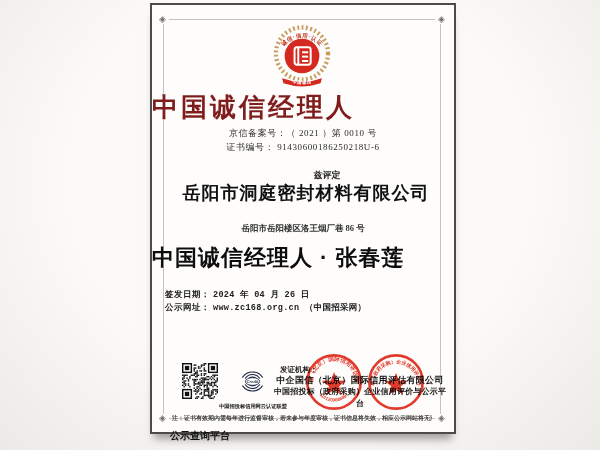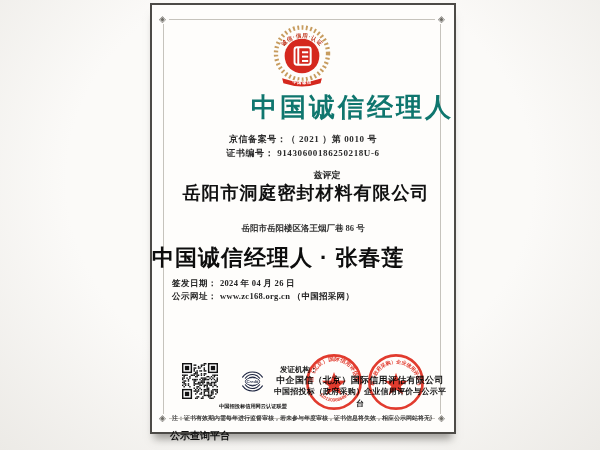--- a/index.html
+++ b/index.html
@@ -24,46 +24,45 @@
   .diamond {
     position:absolute; color:#6e6c66; font-size:9px; line-height:9px;
     font-family:"DejaVu Sans", sans-serif;
   }
   .d-tl { left:7px; top:10px; } .d-tr { right:9px; top:10px; }
   .d-bl { left:7px; bottom:9px; } .d-br { right:9px; bottom:9px; }
 
   .emblem { position:absolute; left:119px; top:16px; width:62px; height:70px; }
 
   .title {
-    position:absolute; left:0; right:0; top:85px; text-align:right;
-    font-size:26px; font-weight:bold; color:#0f766e; letter-spacing:3px;
+    position:absolute; left:0; right:0; top:85px; text-align:left;
+    font-size:26px; font-weight:bold; color:#7f1d1d; letter-spacing:3px;
     font-family:"Liberation Sans", sans-serif;
   }
   .regline {
     position:absolute; left:0; right:0; text-align:center;
-    font-size:9px; font-weight:bold; color:#2b2b2b; letter-spacing:.6px;
+    font-size:9px; font-weight:normal; color:#2b2b2b; letter-spacing:.6px;
     font-family:"Liberation Serif", serif;
-    margin-top:6px;
   }
   .reg1 { top:122px; } .reg2 { top:136px; }
 
   .intro { position:absolute; left:0; right:0; top:164px; text-align:center;
     font-size:9px; font-weight:bold; color:#222; font-family:"Liberation Serif", serif;padding-left:48px; }
   .company { position:absolute; left:6px; right:0; top:176px; text-align:center;
     font-size:18px; font-weight:bold; color:#111; letter-spacing:1px;
     font-family:"Liberation Serif", serif; }
   .address { position:absolute; left:0; right:0; top:201px; text-align:center;
     font-size:8.5px; font-weight:bold; color:#333; font-family:"Liberation Serif", serif;margin-top:17px; }
 
   .honoree { position:absolute; left:0; right:0; top:238px; text-align:left;
     font-size:22px; font-weight:bold; color:#0d0d0d; letter-spacing:1px;
     font-family:"Liberation Sans", sans-serif; }
 
-  .fields { position:absolute; left:13px; top:272px; font-size:8.5px; font-weight:bold;
-    color:#222; font-family:Liberation Serif, serif;margin-left:7px; }
+  .fields { position:absolute; left:13px; top:284px; font-size:8.5px; font-weight:bold;
+    color:#222; font-family:Liberation Mono, monospace; }
   .fields .row { display:flex; line-height:13px; white-space:nowrap; }
   .fields .lbl { width:48px; letter-spacing:.5px; }
   .fields .val { letter-spacing:.3px; }
 
   .qr { position:absolute; left:30px; top:358px; width:36px; height:36px; }
   .qr-caption { position:absolute; left:8px; top:396px; width:80px; text-align:center;
     font-size:10px; font-weight:bold; color:#111; font-family:Liberation Serif, serif;margin-top:28px; }
   .credit-logo { position:absolute; left:84px; top:360px; width:33px; height:33px; }
   .credit-caption { position:absolute; left:58px; top:398px; width:86px; text-align:center;
     font-size:5.5px; font-weight:bold; color:#111; transform:scale(.95);

